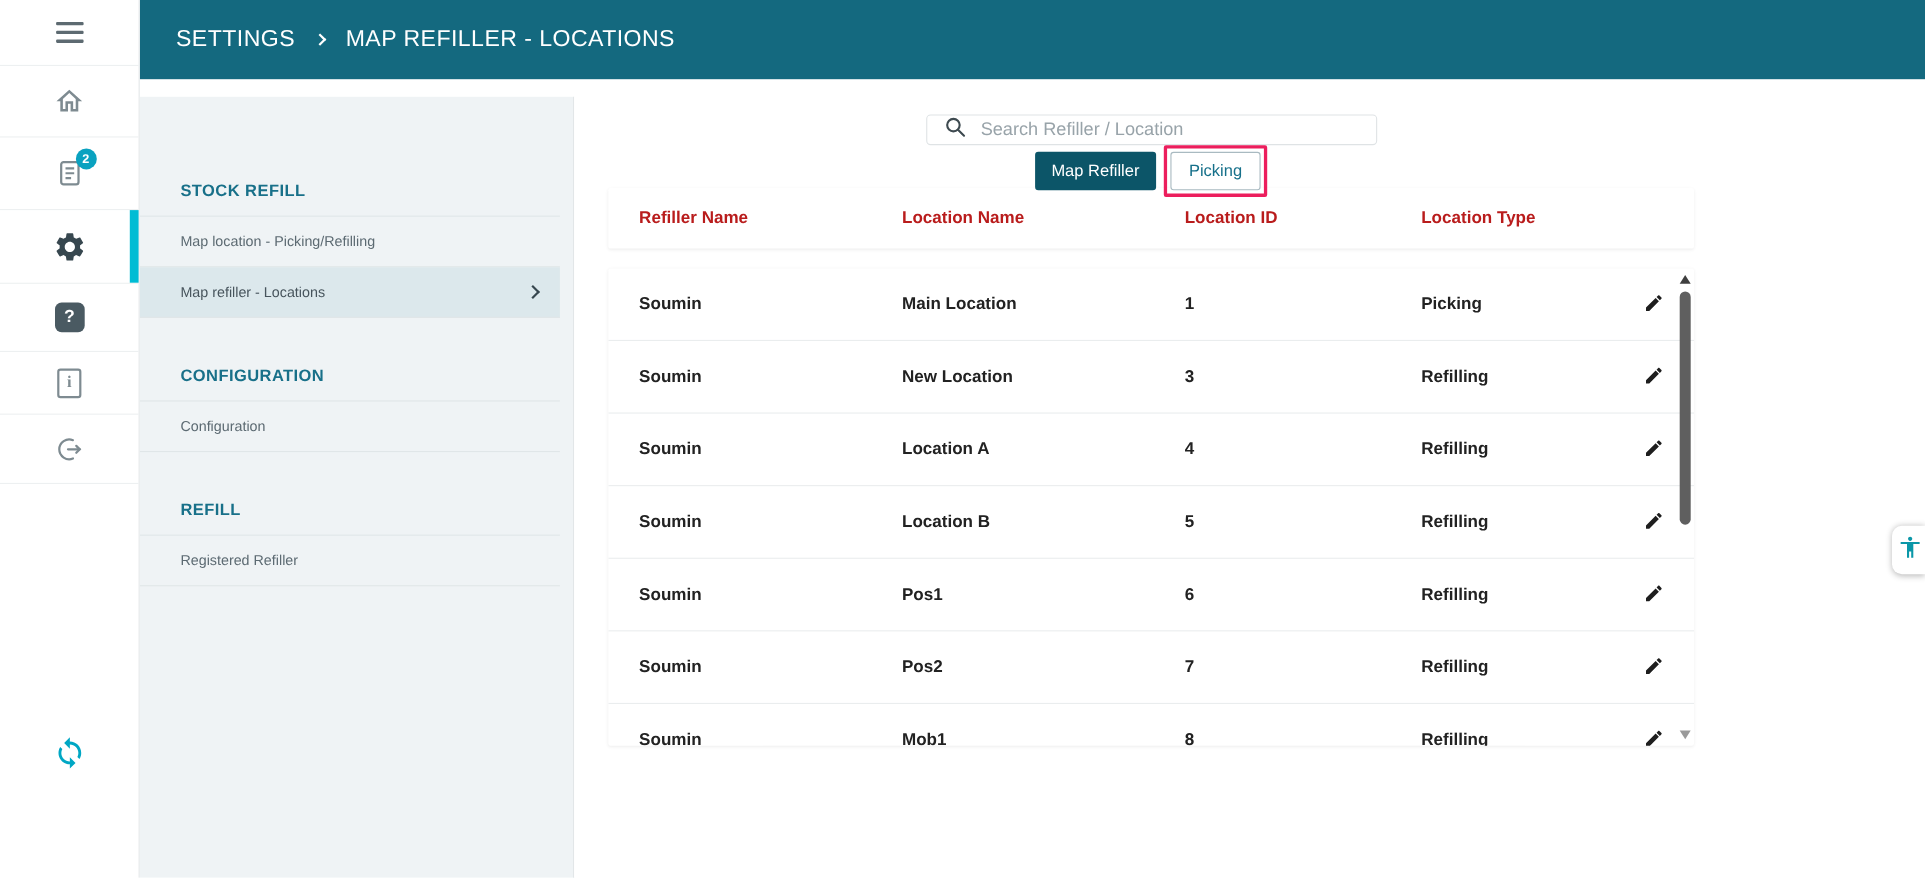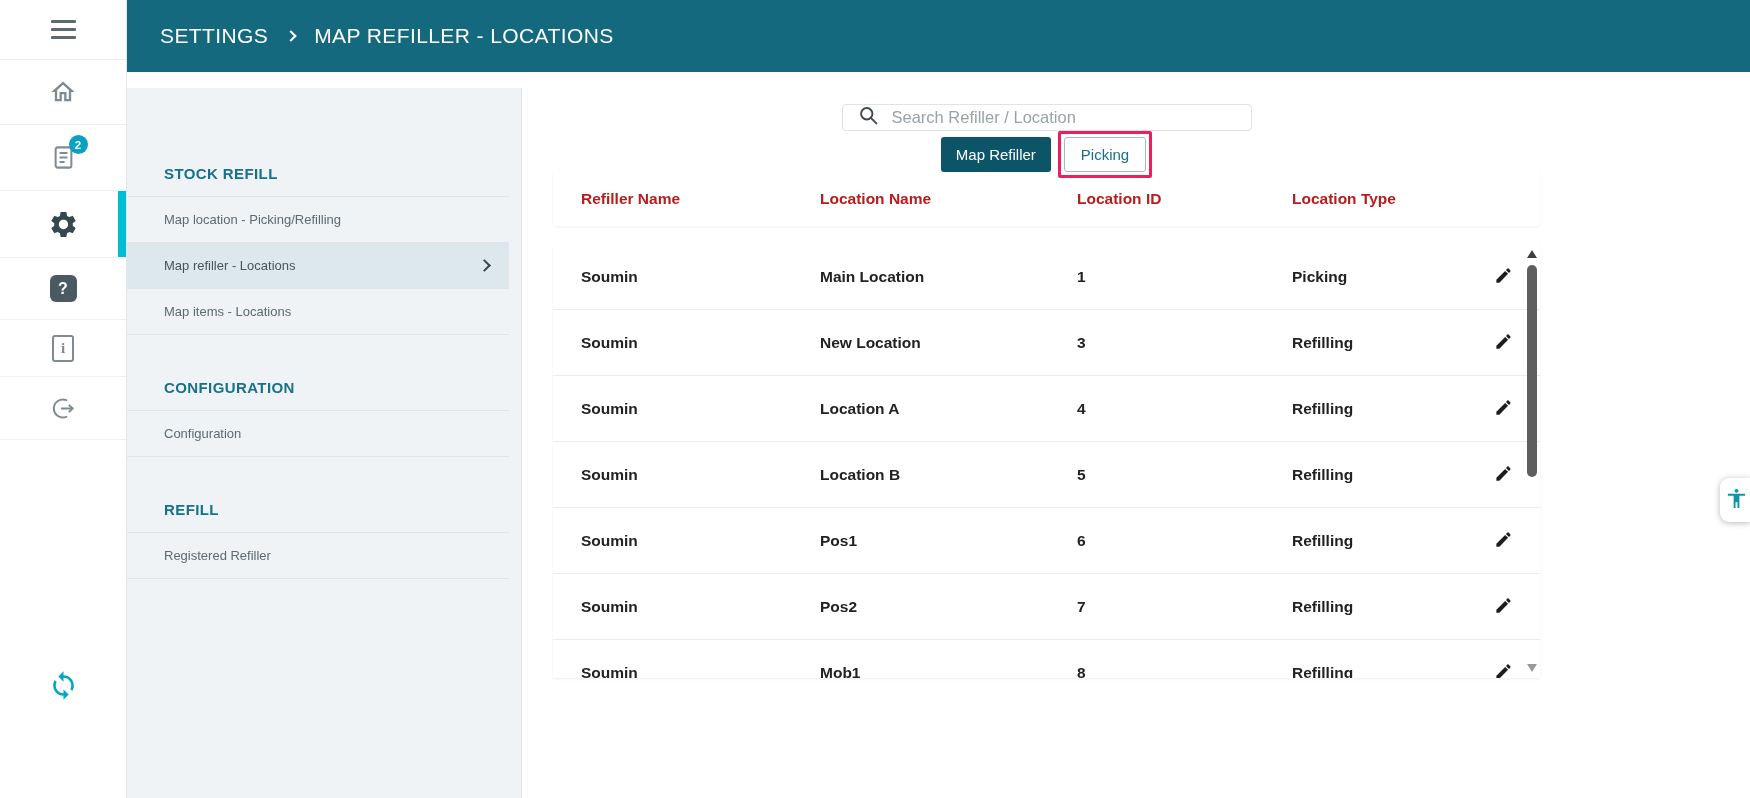--- a/index.html
+++ b/index.html
@@ -146,23 +146,20 @@
 
       <nav class="subnav">
         <div class="subnav-heading">STOCK REFILL</div>
         <div class="subnav-list">
           <div class="subnav-item">
             <span>Map location - Picking/Refilling</span>
           </div>
           <div class="subnav-item selected">
             <span>Map refiller - Locations</span>
             <span class="item-chev"></span>
-          </div>
-          <div class="subnav-item">
-            <span>Map items - Locations</span>
           </div>
         </div>
 
         <div class="subnav-heading">CONFIGURATION</div>
         <div class="subnav-list">
           <div class="subnav-item">
             <span>Configuration</span>
           </div>
         </div>
 

